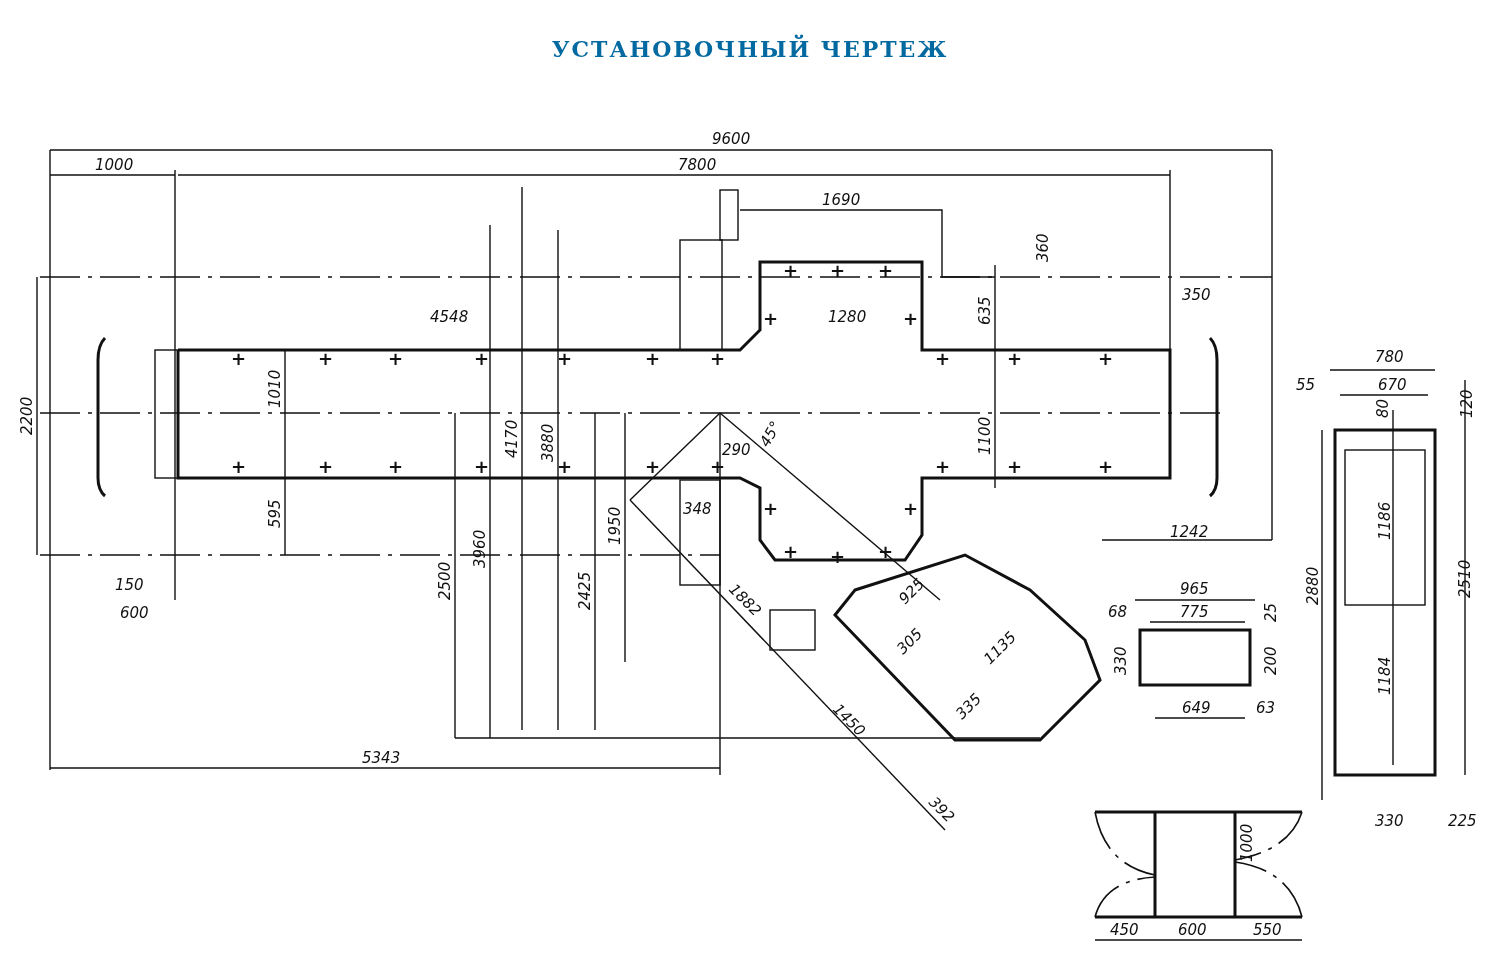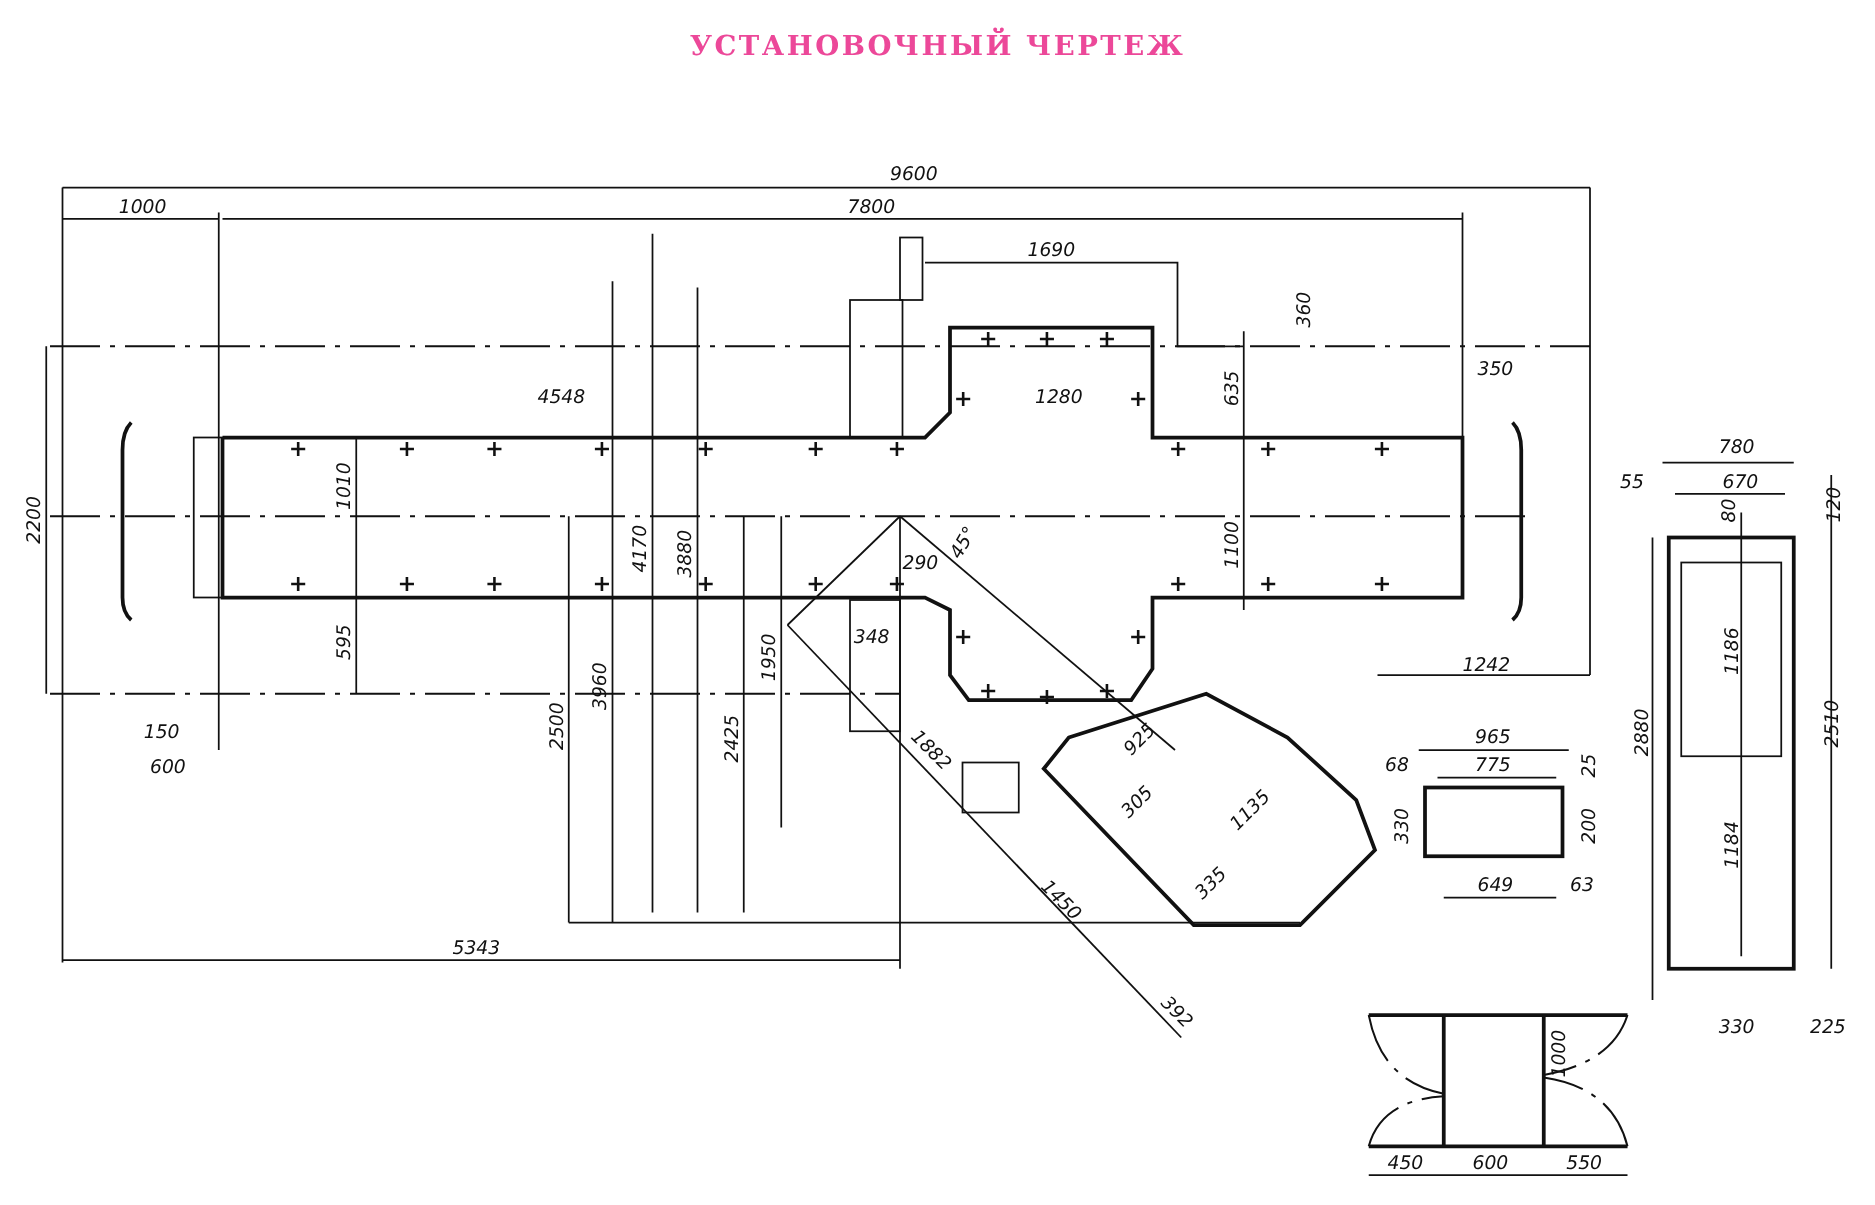--- a/index.html
+++ b/index.html
@@ -1,17 +1,17 @@
 <!DOCTYPE html>
 <html><head>
 <meta charset="utf-8">
 <style>
   html,body{margin:0;padding:0;background:#fff;}
   body{width:1500px;height:964px;position:relative;overflow:hidden;font-family:"DejaVu Sans",sans-serif;}
-  #title{position:absolute;top:24px;left:0;width:1500px;text-align:center;font-family:"DejaVu Serif",serif;font-weight:bold;font-size:22px;letter-spacing:2px;color:#ec4899;}
+  #title{position:absolute;top:36px;left:0;width:1500px;text-align:center;font-family:"DejaVu Serif",serif;font-weight:bold;font-size:22px;letter-spacing:2px;color:#0369a1;}
   svg{position:absolute;left:0;top:0;}
   .thick{stroke:#111;stroke-width:3;fill:none;}
   .thin{stroke:#111;stroke-width:1.4;fill:none;}
   .dash{stroke:#111;stroke-width:1.6;fill:none;stroke-dasharray:40 8 4 8;}
   .dim{font-family:"DejaVu Sans",sans-serif;font-style:italic;font-size:15px;fill:#111;}
   .plus{font-family:"DejaVu Sans",sans-serif;font-size:18px;fill:#111;font-weight:bold;}
 </style>
 </head>
 <body>
 

